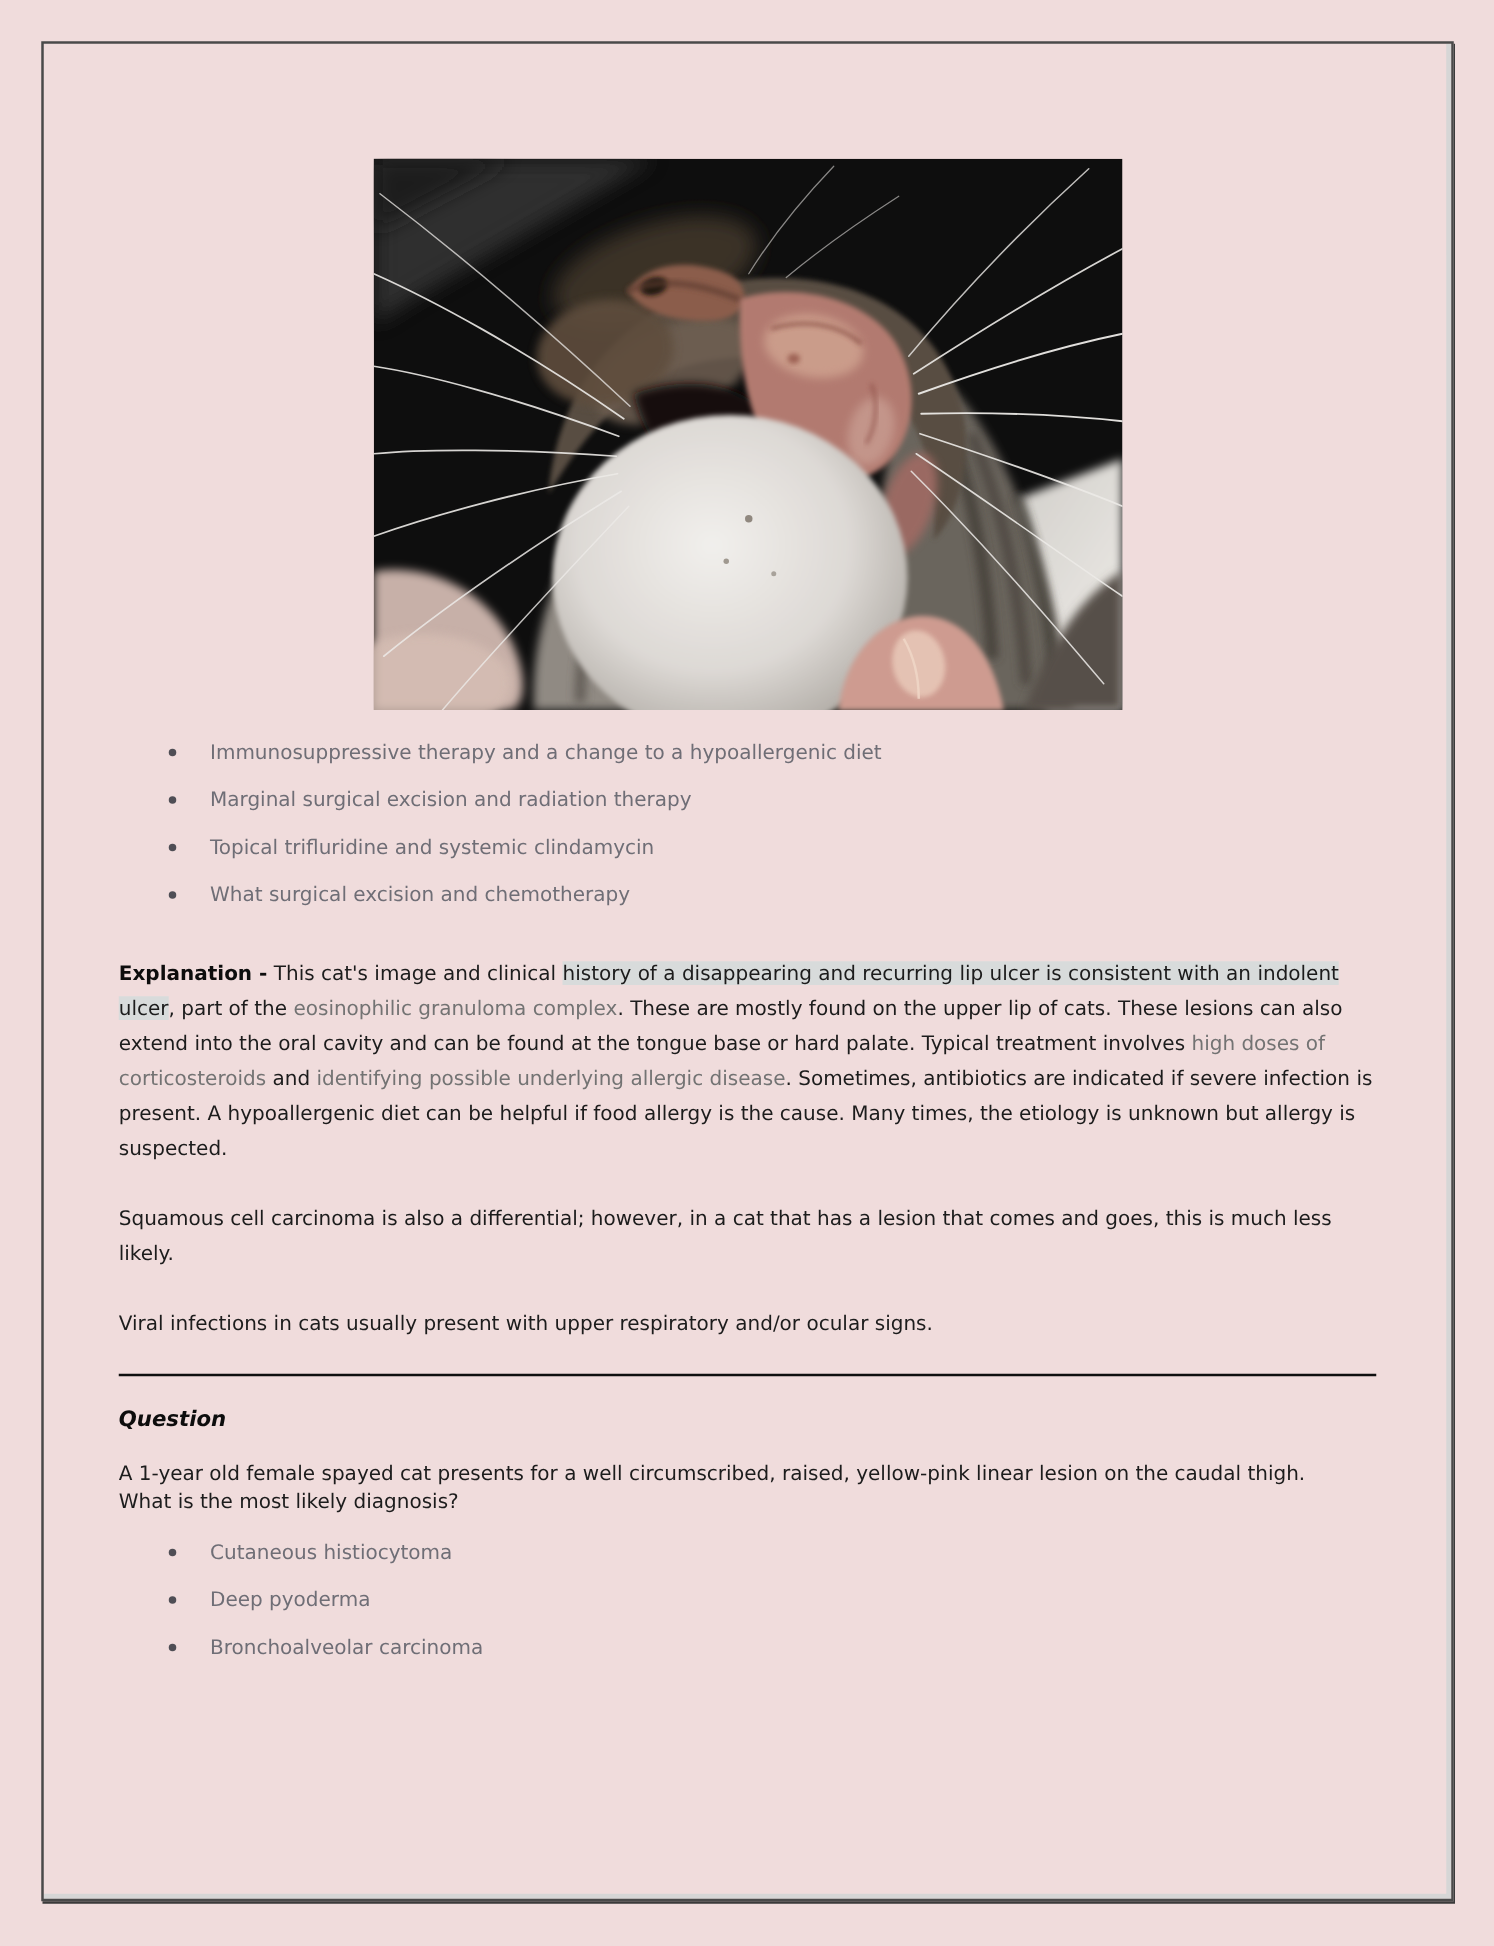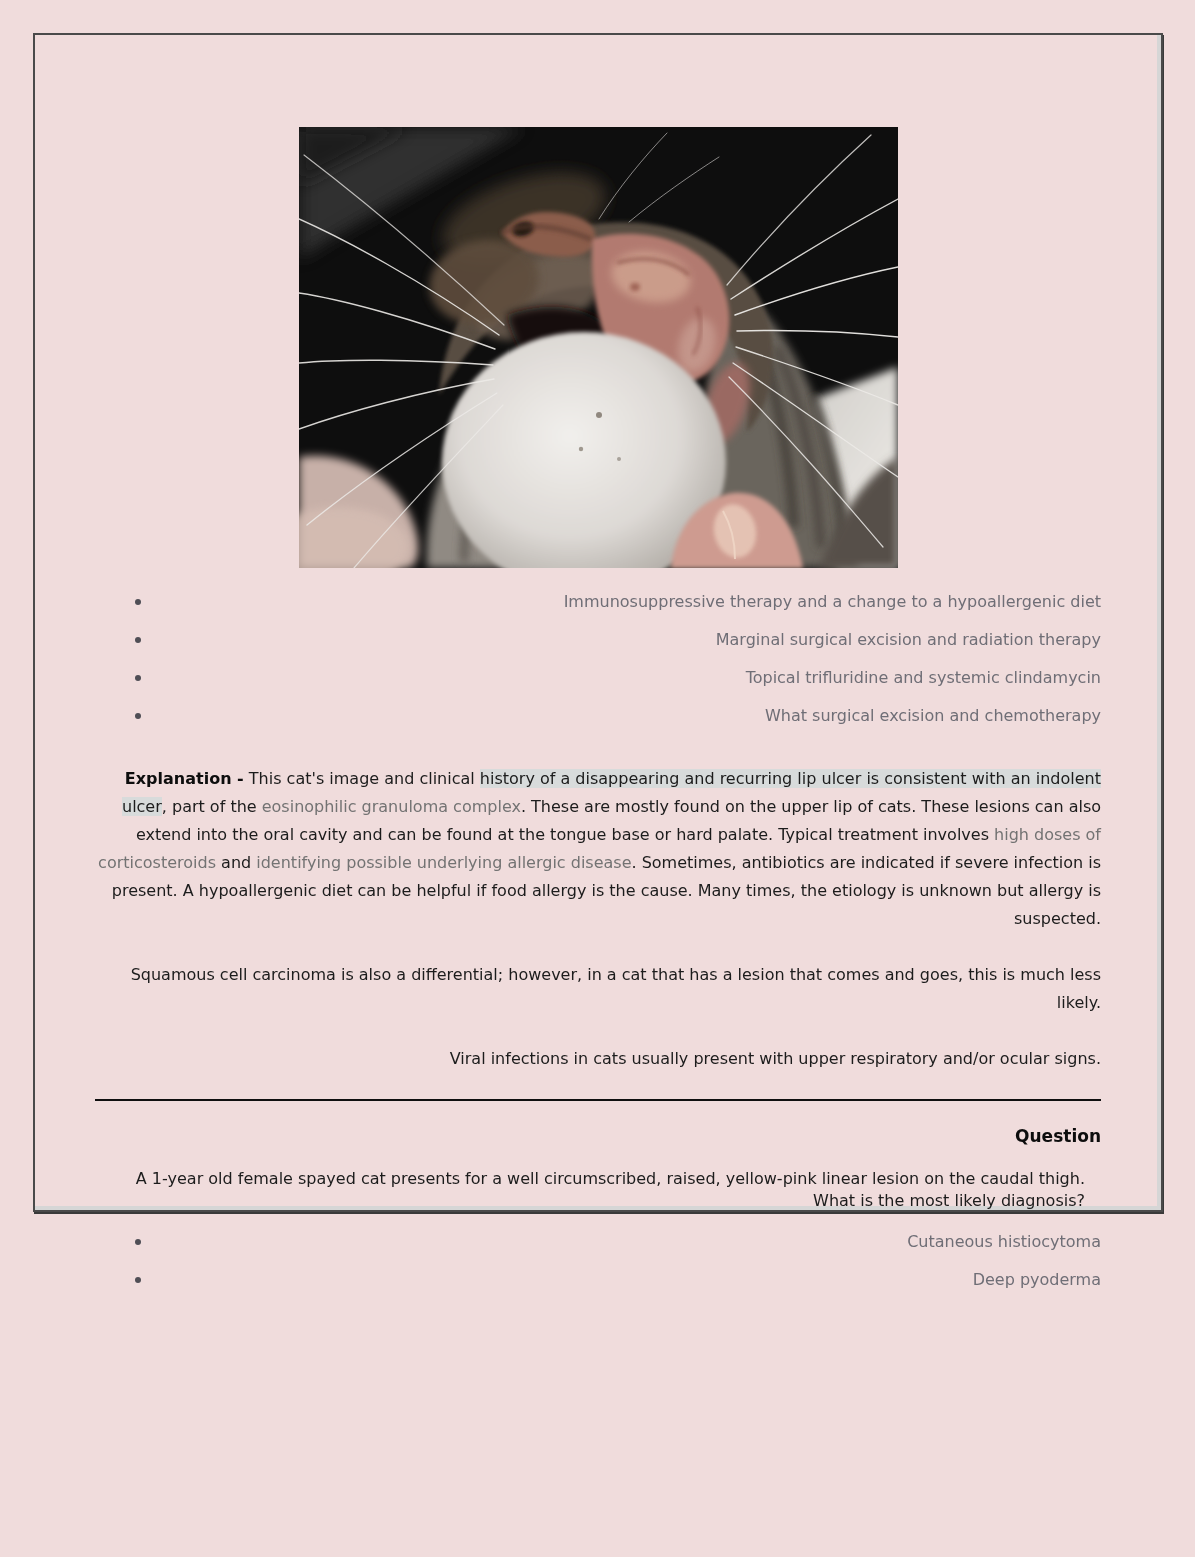--- a/index.html
+++ b/index.html
@@ -5,26 +5,25 @@
   html,body{margin:0;padding:0;background:#f0dcdc;}
   .page{
     position:relative;
     width:1195px;height:1557px;
     background:#f0dcdc;
     font-family:"DejaVu Sans","Liberation Sans",sans-serif;
     overflow:hidden;
   }
   .frame{
     position:absolute;left:33px;top:33px;
-    width:1130px;height:1179px;
+    width:1130px;height:1488px;
     box-sizing:border-box;
     border:2px solid #4a4a4a;
     box-shadow:inset -4px -4px 0 #d6d6d6, 1px 2px 0 #3a3a3a;
     background:#f0dcdc;
-    text-align:right;
   }
   .content{padding:0 60px;}
   figure.photo-wrap{margin:92px auto 0;width:599px;height:441px;display:block;}
   ul.opts{
     list-style:none;margin:24px 0 0;padding:0 0 0 40px;
     color:#6f6e76;font-size:16px;
   }
   ul.opts li{position:relative;padding-left:33px;margin:0 0 19px;line-height:19px;}
   ul.opts li::before{
     content:"";position:absolute;left:0;top:7px;
@@ -32,21 +31,21 @@
   }
   p.body{
     margin:28px 0 0;max-width:1012px;
     font-size:16px;line-height:28px;color:#1c1c1c;
   }
   p.expl{margin-top:40px;}
   strong.expl-label{color:#0d0d0d;}
   .hl{background:#d8dbdb;}
   .red{color:#737373;}
   hr.divider{margin:26px 0 0;border:none;border-top:2px solid #0f0f0f;width:100%;}
-  h3.q-head{margin:26px 0 0;font-size:17px;line-height:19px;color:#0d0d0d;font-weight:bold;}
+  h3.q-head{margin:26px 0 0;font-size:17px;line-height:19px;color:#0d0d0d;font-weight:bold;font-style:italic;}
   p.q-text{margin:22px 0 0;max-width:990px;font-size:16px;line-height:22px;color:#1c1c1c;}
   ul.opts.q2{margin-top:20px;}
 </style>
 </head>
 <body>
 
 <div class="page">
   <div class="frame">
     <div class="content">
 
@@ -157,17 +156,18 @@
 
       <hr class="divider">
 
       <h3 class="q-head">Question</h3>
 
       <p class="q-text">A 1-year old female spayed cat presents for a well circumscribed, raised, yellow-pink linear lesion on the caudal thigh. What is the most likely diagnosis?</p>
 
       <ul class="opts q2">
         <li><span>Cutaneous histiocytoma</span></li>
         <li><span>Deep pyoderma</span></li>
+        <li><span>Bronchoalveolar carcinoma</span></li>
       </ul>
 
     </div>
   </div>
 </div>
 
 </body></html>

